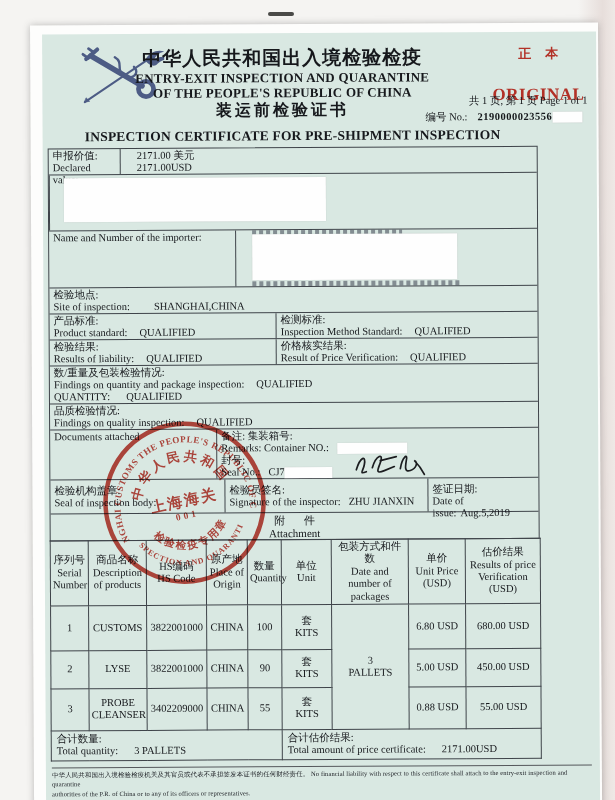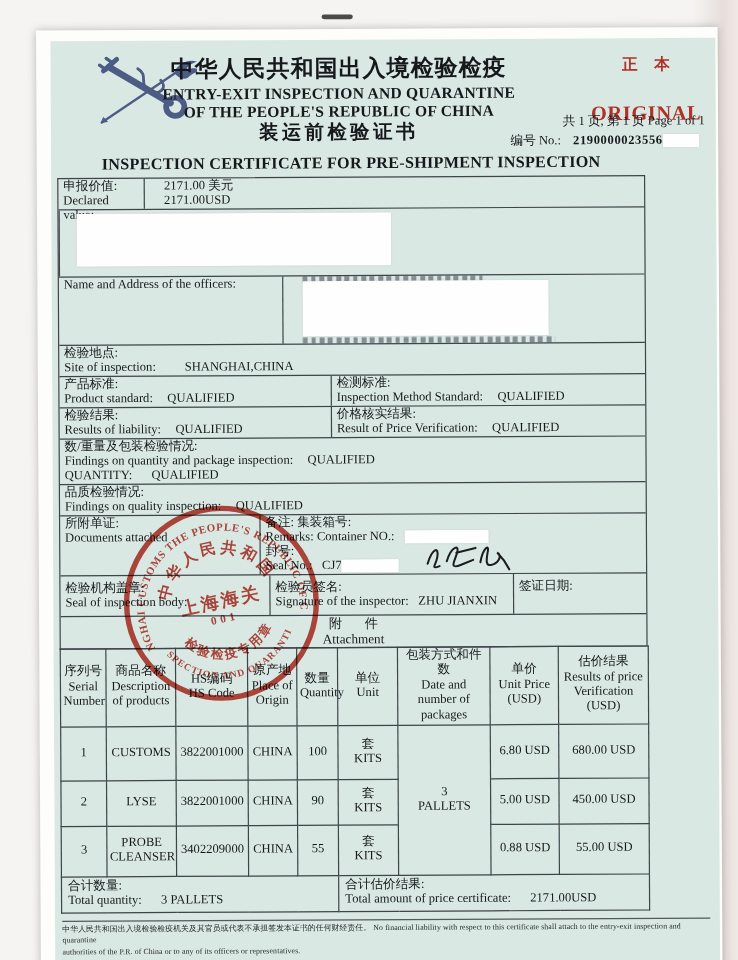--- a/index.html
+++ b/index.html
@@ -122,21 +122,21 @@
     </div>
 
     <div class="irow" style="height:56px">
       <div class="cell bl" style="flex:1">
         <div class="patch" style="left:14px;top:3px;width:262px;height:44px;"></div>
       </div>
     </div>
 
     <div class="irow" style="height:57px">
       <div class="cell" style="width:186px">
-        <div>Name and Address of the officers:</div>
+        <div>Name and Number of the importer:</div>
       </div>
       <div class="cell bl" style="flex:1">
         <div class="smudge" style="left:16px;top:0;width:150px;"></div>
         <div class="patch" style="left:16px;top:4px;width:205px;height:46px;"></div>
         <div class="smudge" style="left:16px;top:51px;width:210px;"></div>
       </div>
     </div>
 
     <div class="irow" style="height:26px">
       <div class="cell" style="flex:1">
@@ -177,21 +177,20 @@
 
     <div class="irow" style="height:26px">
       <div class="cell" style="flex:1">
         <div>品质检验情况:</div>
         <div><span>Findings on quality inspection:</span><span class="val">QUALIFIED</span></div>
       </div>
     </div>
 
     <div class="irow" style="height:50px">
       <div class="cell" style="width:166px">
-        <div>所附单证:</div>
         <div>Documents attached</div>
       </div>
       <div class="cell bl" style="flex:1">
         <div>备注: 集装箱号:</div>
         <div><span>Remarks: Container NO.:</span> <span class="ipatch" style="width:70px;height:11px;margin-left:6px"></span></div>
         <div>封号:</div>
         <div><span>Seal No.:</span><span class="val" style="margin-left:8px">CJ7</span><span class="ipatch" style="width:48px;height:11px;"></span></div>
       </div>
     </div>
 
@@ -199,20 +198,21 @@
       <div class="cell" style="width:174px;padding-top:5px">
         <div>检验机构盖章:</div>
         <div>Seal of inspection body:</div>
       </div>
       <div class="cell bl" style="width:203px;padding-top:5px">
         <div>检验员签名:</div>
         <div><span>Signature of the inspector:</span><span class="val" style="margin-left:8px">ZHU JIANXIN</span></div>
       </div>
       <div class="cell bl" style="flex:1;padding-top:5px">
         <div>签证日期:</div>
+        <div><span>Date of issue:</span><span class="val" style="margin-left:4px">Aug.5,2019</span></div>
       </div>
     </div>
 
     <div class="irow" style="height:27px">
       <div class="cell attach-row" style="flex:1">
         <div class="attach-cn">附 件</div>
         <div>Attachment</div>
       </div>
     </div>
   </div>

